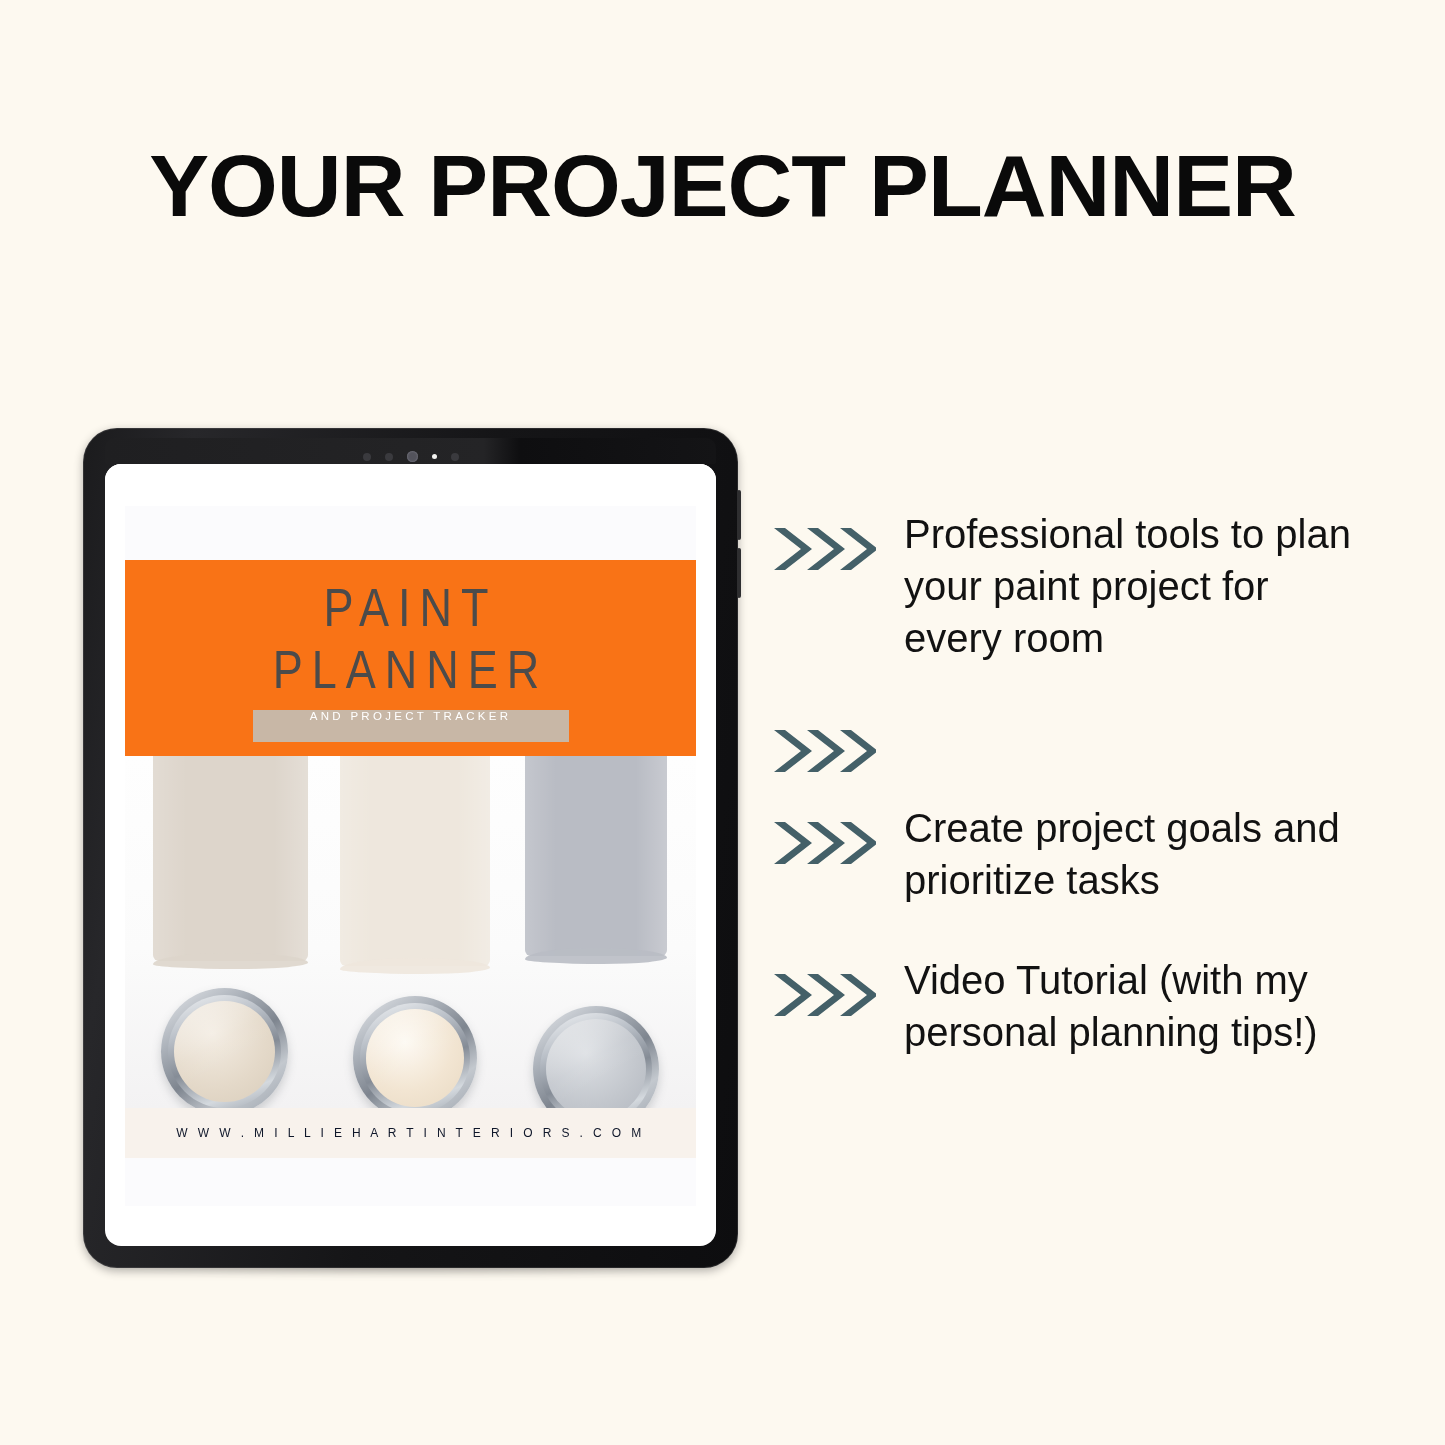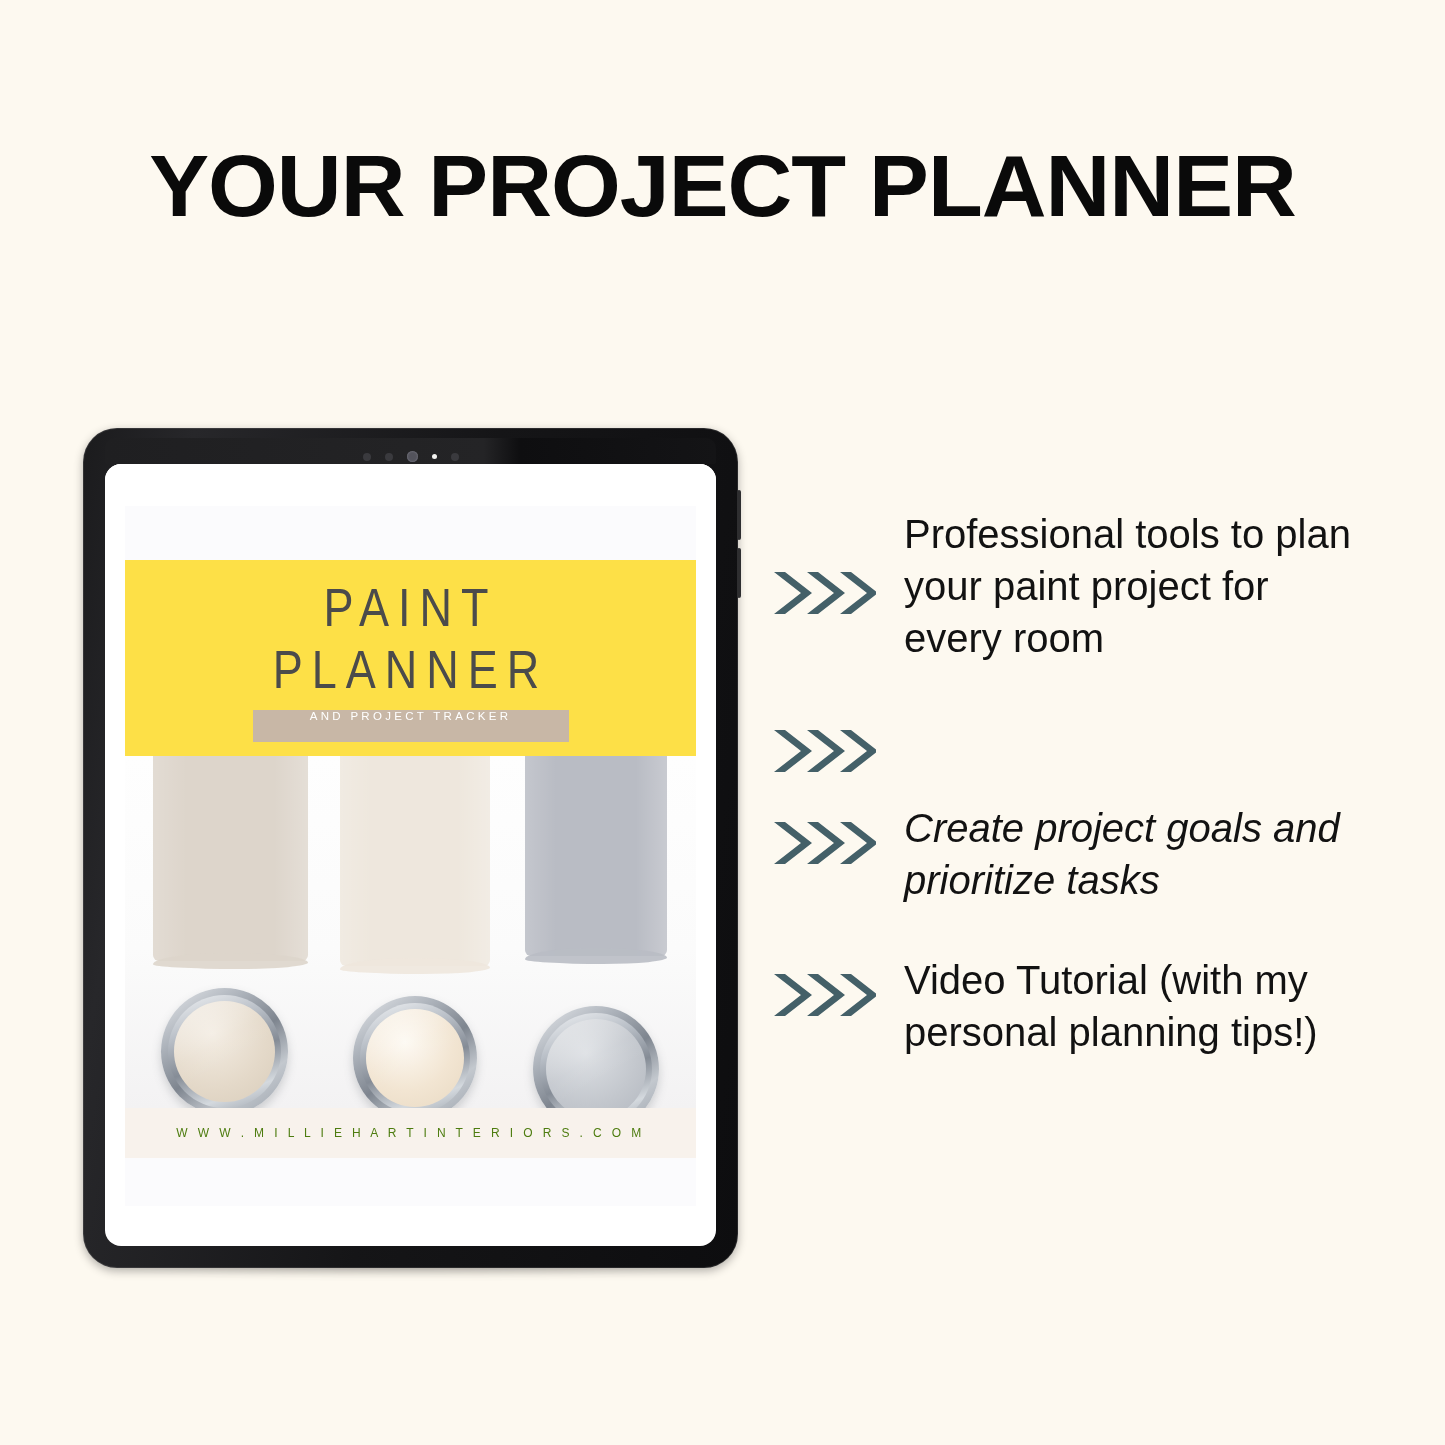--- a/index.html
+++ b/index.html
@@ -122,21 +122,21 @@
     background: #fbfbfd;
     overflow: hidden;
   }
 
   
   .cover-header {
     position: absolute;
     left: 0; right: 0;
     top: 54px;
     height: 196px;
-    background: #fde047;
+    background: #f97316;
     display: flex;
     flex-direction: column;
     align-items: center;
     justify-content: flex-start;
     padding-top: 16px;
     box-sizing: border-box;
   }
   .cover-title {
     font-family: "Liberation Sans", sans-serif;
     font-weight: 300;
@@ -238,21 +238,21 @@
     height: 50px;
     background: #f8f2ec;
     display: flex;
     align-items: center;
     justify-content: center;
   }
   .cover-url {
     font-family: "Liberation Sans", sans-serif;
     font-size: 12px;
     letter-spacing: 3.4px;
-    color: #4d7c0f;
+    color: #0f172a;
   }
 
   
   .features {
     position: absolute;
     left: 772px;
     top: 508px;
     width: 628px;
   }
   .feature {
@@ -272,23 +272,23 @@
     font-size: 40px;
     line-height: 1.30;
     color: #121212;
     font-weight: 400;
     padding-left: 28px;
   }
   .f1 .feature-text { width: 470px; }
   .f2 .feature-text { width: 478px; }
   .f3 .feature-text { width: 486px; }
   .f4 .feature-text { width: 490px; }
-  .f1 { margin-bottom: 46px; align-items: center; }
+  .f1 { margin-bottom: 46px; }
   .f2 { margin-bottom: 24px; }
-  .f3 { margin-bottom: 48px; font-style: italic; }
+  .f3 { margin-bottom: 48px; }
 </style>
 </head>
 <body>
 
 <div class="headline">YOUR PROJECT PLANNER</div>
 
 <div class="tablet-wrap">
 
   <div class="tablet-shadow"></div>
 

